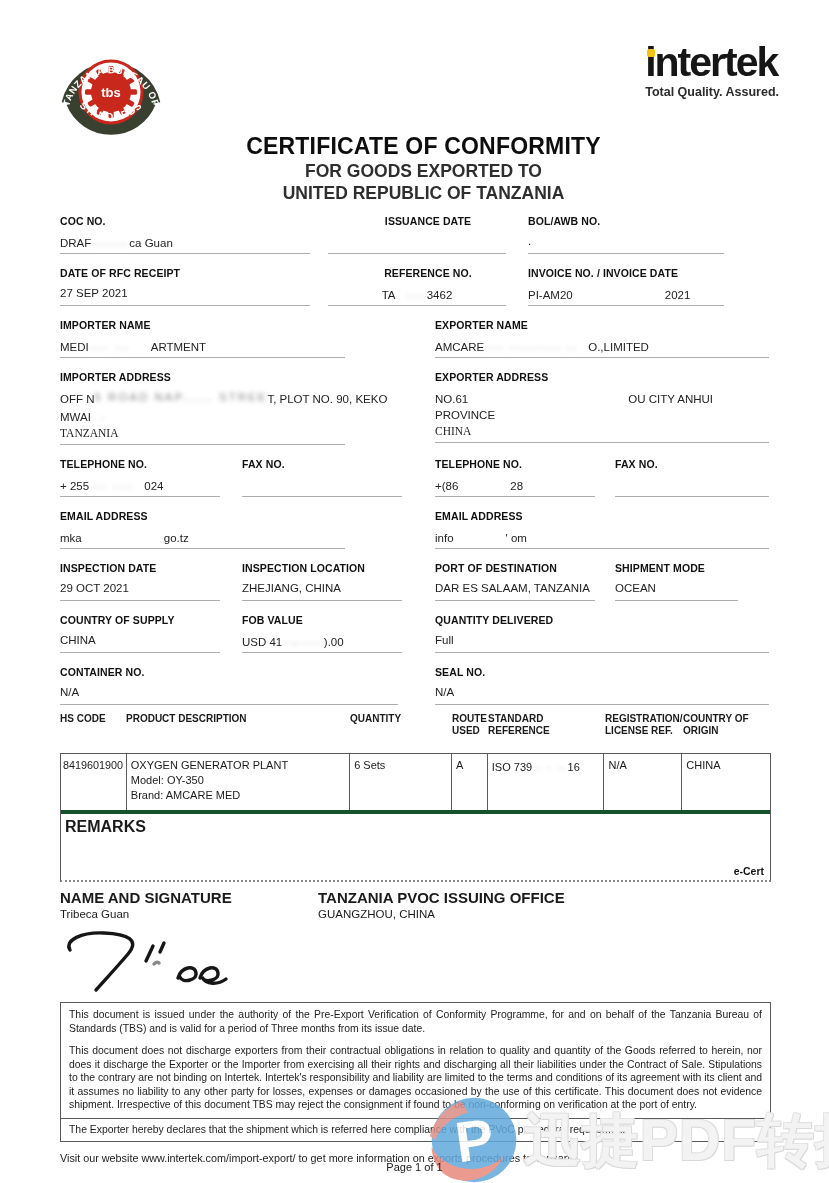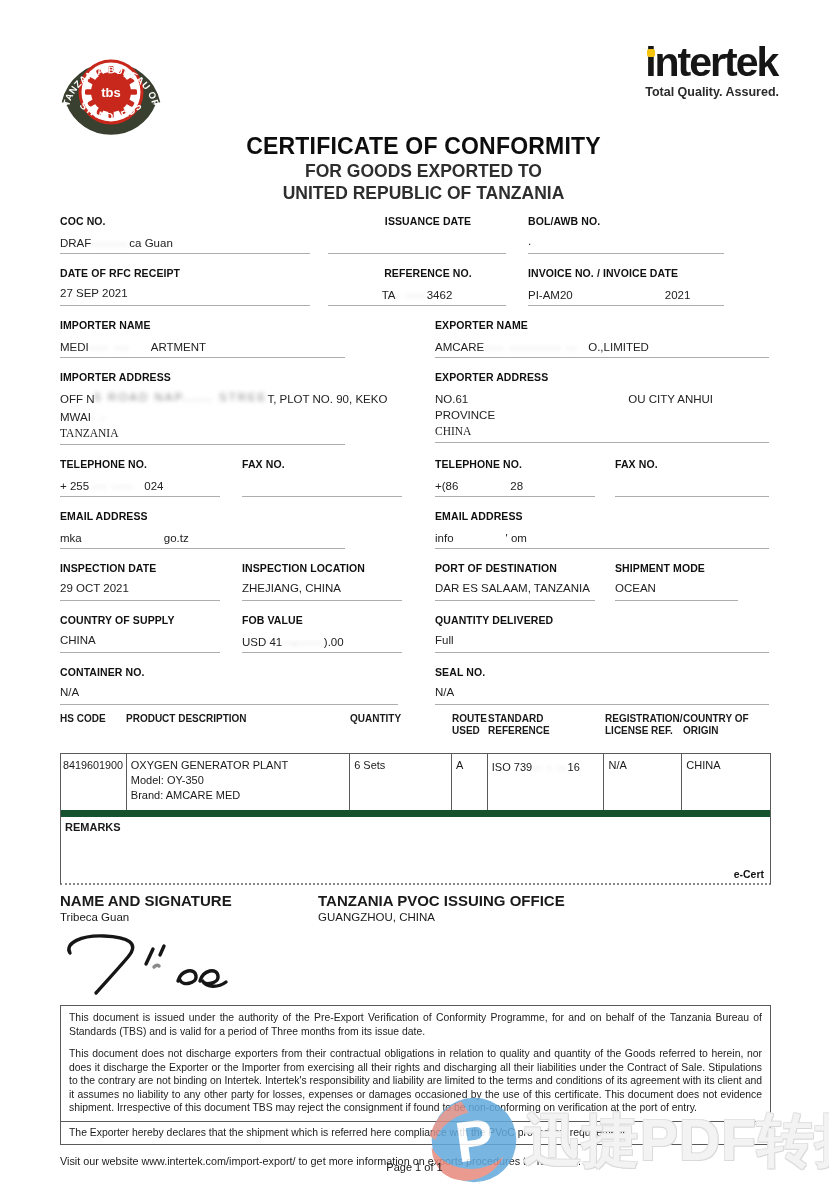--- a/index.html
+++ b/index.html
@@ -37,26 +37,26 @@
   .u285 .fval{width:285px;} .u334 .fval{width:334px;}
   .u160 .fval{width:160px;} .u154 .fval{width:154px;} .u123 .fval{width:123px;}
   .u338 .fval{width:338px;}
   .addr.u285 .last{width:285px;} .addr.u334 .last{width:334px;}
 
   
   .gt-head{display:flex; margin-top:2px; margin-bottom:16px;}
   .gt-head .hc{font-size:10px; font-weight:bold; line-height:12px; padding-right:4px; box-sizing:border-box;}
   .c1{width:66px;} .c2{width:224px;} .c3{width:102px;} .c4{width:36px;} .c5{width:117px;} .c6{width:78px;} .c7{width:88px;}
   .goods-box{border:1px solid #5a5a5a; border-bottom:2px dotted #8a8a8a;}
-  .gt-row{display:flex; border-bottom:7px solid #14532d;}
+  .gt-row{display:flex; border-bottom:4px solid #14532d;}
   .gt-row .dc{font-size:11px; line-height:15px; padding:4px 4px; box-sizing:border-box; border-right:1px solid #5a5a5a; min-height:56px;}
   .gt-row .dc:last-child{border-right:none;}
   .gt-row .c1{padding-left:2px; padding-right:1px; font-size:10.8px;}
   .remarks{position:relative; min-height:66px;}
-  .remarks .rl{font-size:11px; font-weight:bold; padding:4px 4px;}
+  .remarks .rl{font-size:16px; font-weight:bold; padding:4px 4px;}
   .ecert{position:absolute; right:6px; bottom:3px; font-size:10.5px; font-weight:bold; color:#111;}
 
   
   .sig-sec{display:flex; margin-top:9px; min-height:104px;}
   .sig-left{width:258px;}
   .sig-label{font-size:15px; font-weight:bold; line-height:13px;}
   .sig-val{font-size:11.5px; line-height:15px; margin-top:3px;}
   .sig-scribble{margin-top:6px;}
 
   

